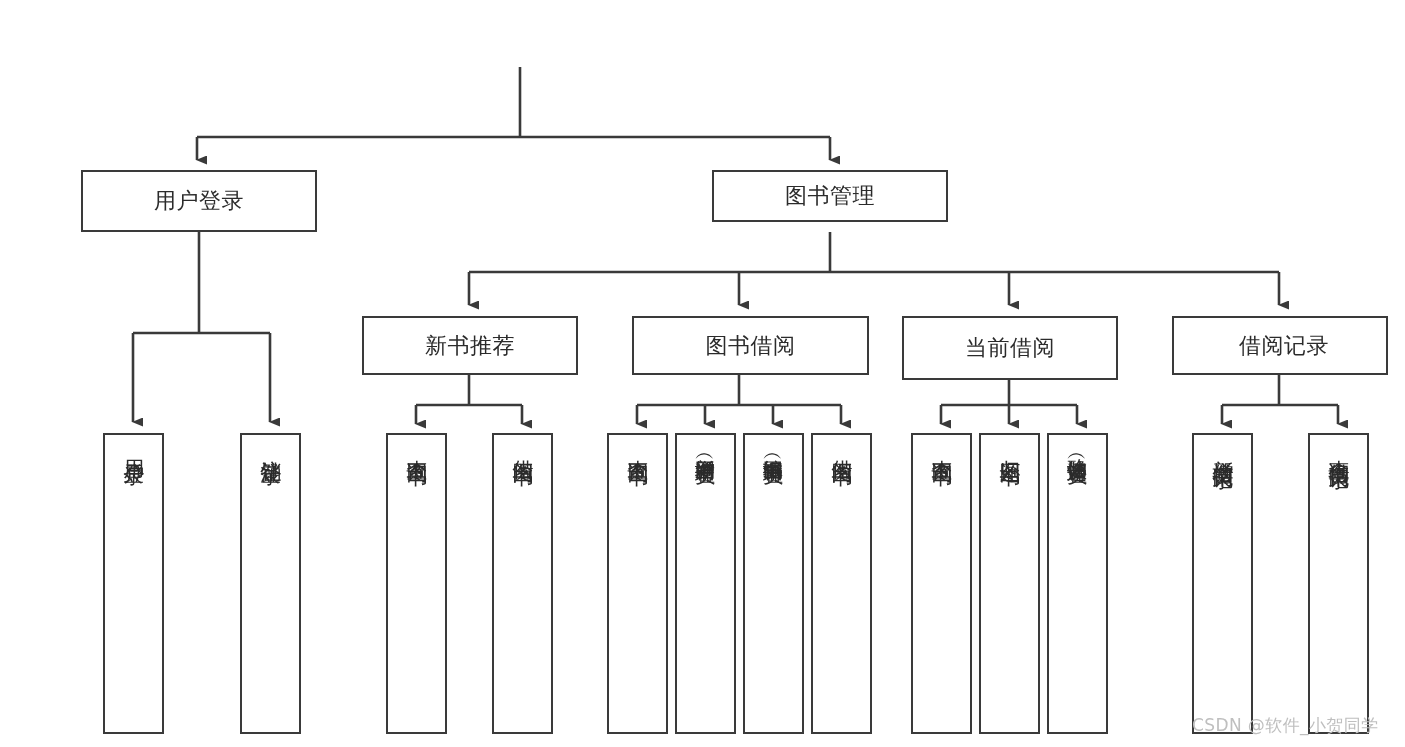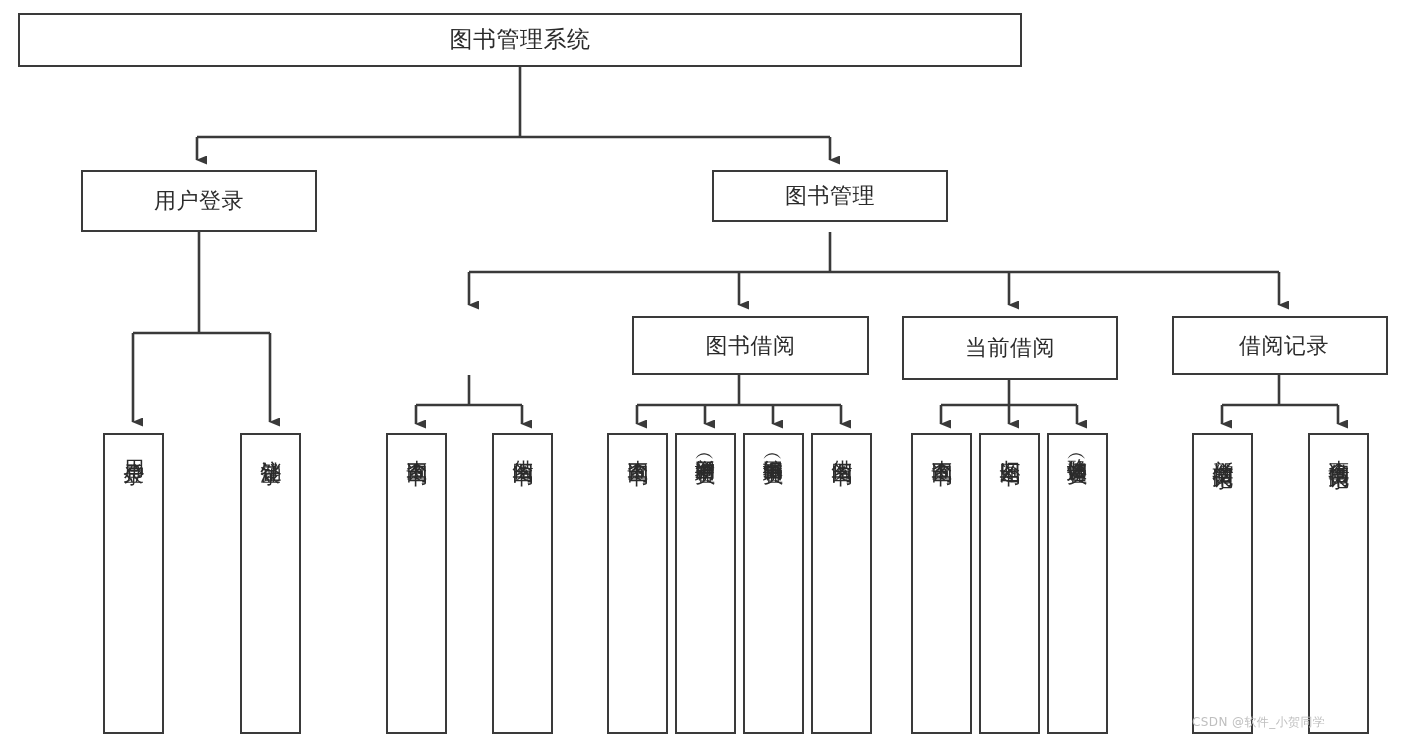--- a/index.html
+++ b/index.html
@@ -61,21 +61,21 @@
   }
   .node.vert.tight .node-label {
     font-size: 20px;
     letter-spacing: 1px;
   }
   .node.root .node-label { font-size: 23px; }
   .watermark {
     position: absolute;
     left: 1192px;
     top: 714px;
-    font-size: 12px;
+    font-size: 17px;
     color: #bfbfbf;
     letter-spacing: 0.4px;
     white-space: nowrap;
     font-family: "DejaVu Sans", "Liberation Sans", sans-serif;
   }
 </style>
 </head>
 <body>
 
 <div id="diagram-root">
@@ -124,31 +124,31 @@
       <line x1="1009" y1="405" x2="1009" y2="424" marker-end="url(#arrowhead)"></line>
       <line x1="1077" y1="405" x2="1077" y2="424" marker-end="url(#arrowhead)"></line>
 
       <line x1="1279" y1="375" x2="1279" y2="405"></line>
       <line x1="1222" y1="405" x2="1338" y2="405"></line>
       <line x1="1222" y1="405" x2="1222" y2="424" marker-end="url(#arrowhead)"></line>
       <line x1="1338" y1="405" x2="1338" y2="424" marker-end="url(#arrowhead)"></line>
     </g>
   </svg>
 
-  <div class="node horiz root" style="left:18px; top:13px; width:1004px; height:54px;">
-    <span class="node-label">图书管理系统</span>
-  </div>
 
   <div class="node horiz" style="left:81px; top:170px; width:236px; height:62px;">
     <span class="node-label">用户登录</span>
   </div>
   <div class="node horiz" style="left:712px; top:170px; width:236px; height:52px;">
     <span class="node-label">图书管理</span>
   </div>
 
+  <div class="node horiz" style="left:362px; top:316px; width:216px; height:59px;">
+    <span class="node-label">新书推荐</span>
+  </div>
   <div class="node horiz" style="left:632px; top:316px; width:237px; height:59px;">
     <span class="node-label">图书借阅</span>
   </div>
   <div class="node horiz" style="left:902px; top:316px; width:216px; height:64px;">
     <span class="node-label">当前借阅</span>
   </div>
   <div class="node horiz" style="left:1172px; top:316px; width:216px; height:59px;padding-left:8px;">
     <span class="node-label">借阅记录</span>
   </div>
 

